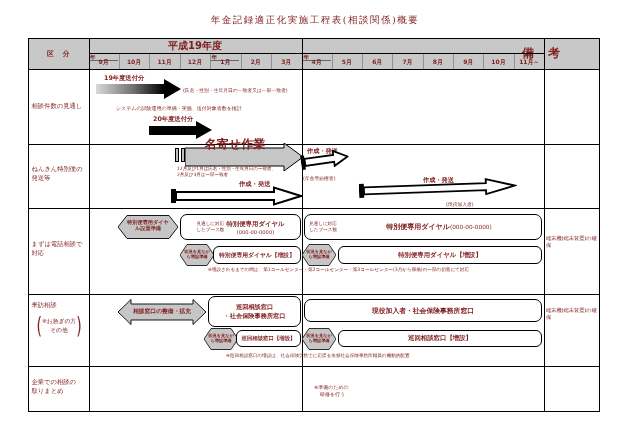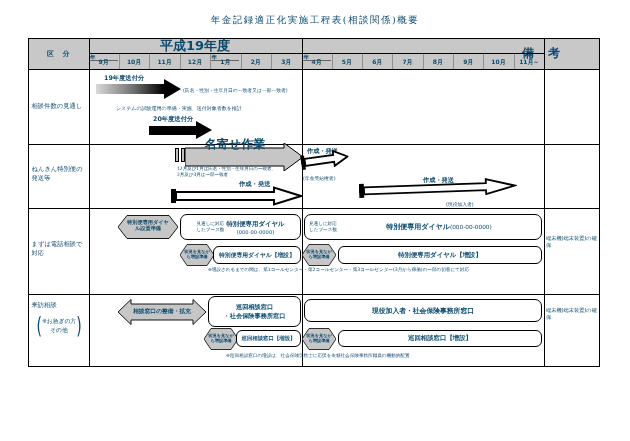--- a/index.html
+++ b/index.html
@@ -1,16 +1,16 @@
 <!DOCTYPE html>
 <html><head>
 <meta charset="utf-8">
 <style>
   html,body{margin:0;padding:0;background:#fff;}
-  .stage{position:relative;width:630px;height:367px;background:#fff;color:#0c4a6e;
+  .stage{position:relative;width:630px;height:441px;background:#fff;color:#7f1d1d;
          font-family:"DejaVu Sans","Liberation Sans",sans-serif;overflow:hidden;}
   .abs{position:absolute;}
   .b{font-weight:bold;}
   .title{position:absolute;top:14px;left:0;width:100%;text-align:center;
          font-size:9.5px;letter-spacing:1.5px;font-family:"DejaVu Serif","Liberation Serif",serif;}
   .table{position:absolute;left:28px;top:38px;width:570px;height:372px;
          border:1.6px solid #000;background:#fff;box-sizing:content-box;}
   .hdrband{position:absolute;left:0;top:0;width:570px;height:29.5px;background:#c8c8c8;}
   .vl{position:absolute;top:0;bottom:0;background:#000;}
   .hl{position:absolute;left:0;background:#000;}
@@ -36,21 +36,21 @@
 
 <div class="stage">
 
   <div class="title">年金記録適正化実施工程表(相談関係)概要</div>
 
   <div class="table">
 
     <div class="hdrband"></div>
 
     <div class="hcell" style="left:0;top:0;width:59.5px;height:29.5px;font-size:6.8px;letter-spacing:1px;">区　分</div>
-    <div class="hcell" style="left:59.5px;top:0;width:213px;height:14px;font-size:13px;">平成19年度</div>
+    <div class="hcell" style="left:59.5px;top:0;width:213px;height:14px;font-size:10px;">平成19年度</div>
     <div class="hcell" style="left:485px;top:0;width:55px;height:29.5px;font-size:12px;letter-spacing:1px;">備　考</div>
 
     <div class="year" style="left:61px;">年</div>
     <div class="year" style="left:182.5px;">年</div>
     <div class="year" style="left:274.5px;">年</div>
     <div class="yu" style="left:59.5px;top:21px;width:29px;"></div>
     <div class="yu" style="left:181.2px;top:21px;width:29px;"></div>
     <div class="yu" style="left:272.5px;top:21px;width:29px;"></div>
 
     <div class="mcell" style="left:59.5px;width:30.4px;">9月</div>

